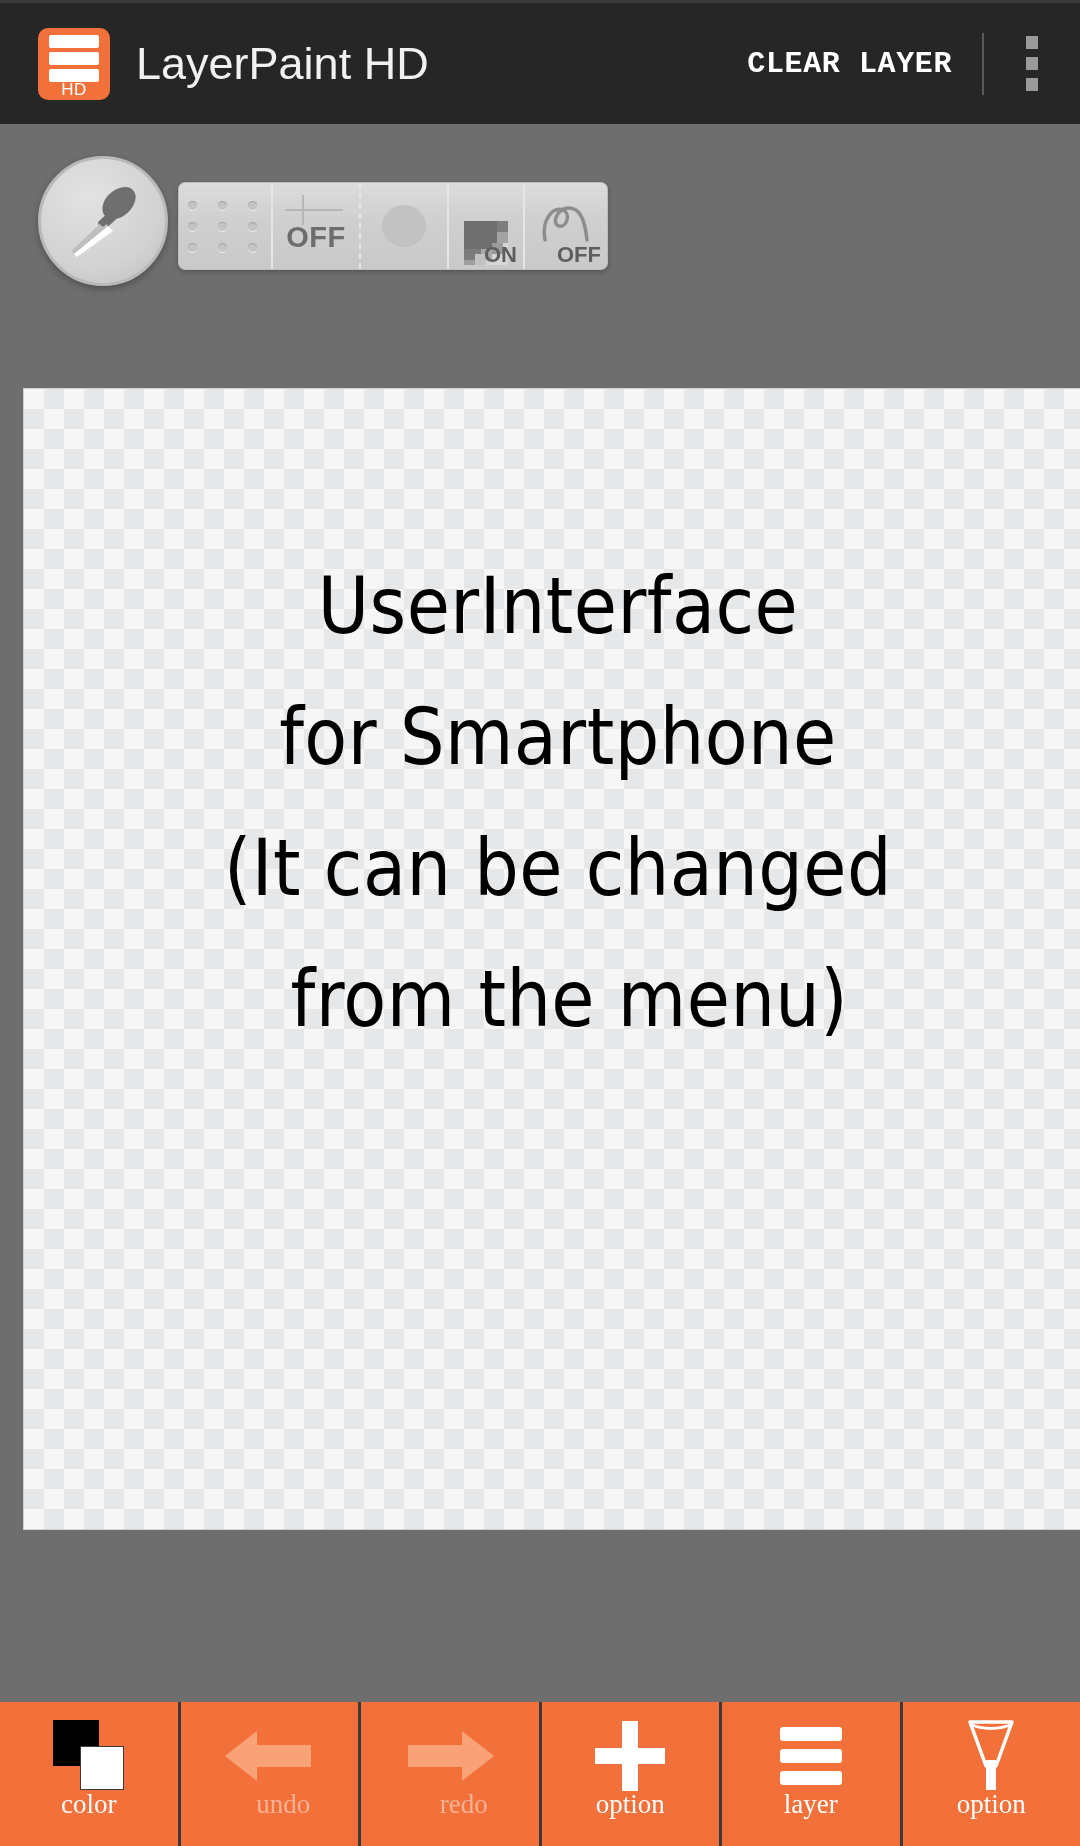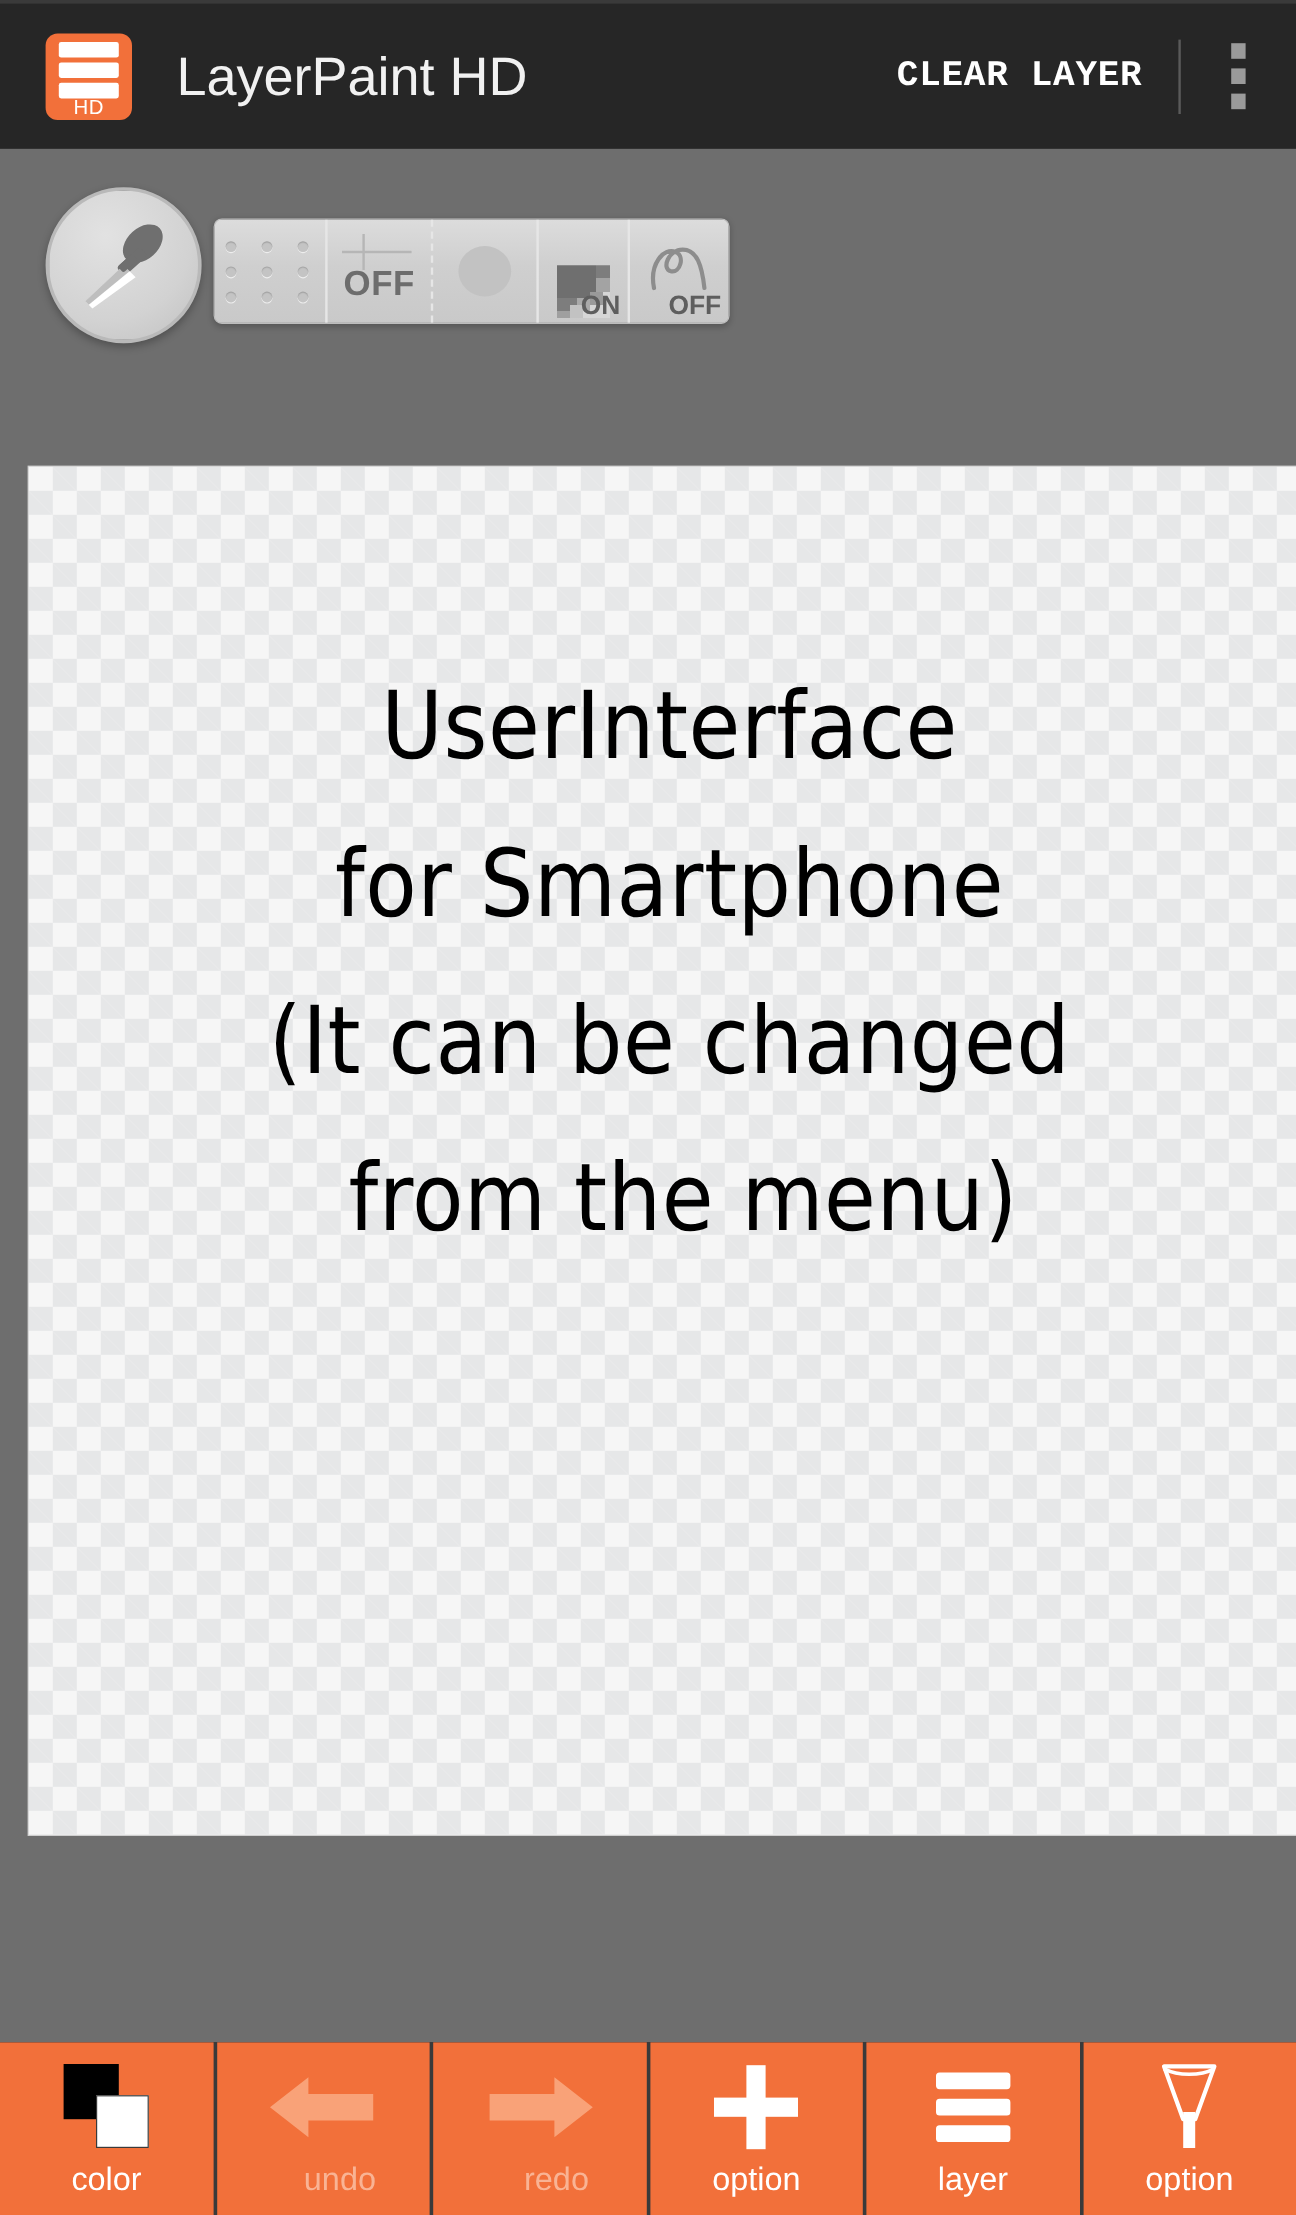--- a/index.html
+++ b/index.html
@@ -46,21 +46,21 @@
     bottom: 2px; left: 0; right: 0;
     text-align: center;
     color: #ffffff;
     font-size: 17px;
     letter-spacing: 0.5px;
     line-height: 1;
   }
   #app-title {
     color: #f1f1f1;
     font-size: 45px;
-    margin-left: 37px;
+    margin-left: 26px;
     white-space: nowrap;
     font-weight: 400;
   }
   #clear-layer-button {
     margin-left: auto;
     color: #ffffff;
     font-size: 30px;
     font-weight: bold;
     letter-spacing: 0.6px;
     white-space: nowrap;
@@ -223,25 +223,26 @@
     padding-top: 16px;
     box-sizing: border-box;
   }
   .tool-button + .tool-button { margin-left: 3px; }
   .tool-icon {
     height: 76px;
     display: flex; align-items: center; justify-content: center;
   }
   .tool-label {
     position: absolute;
-    bottom: 16px; left: 0; right: 0;
+    bottom: 28px; left: 0; right: 0;
     text-align: center;
     color: #ffffff;
     font-size: 27px;
     line-height: 1;
+    font-family: Liberation Serif, serif;
   }
   .tool-label.disabled { color: #f9b394; padding-left: 28px; }
 
   
   #color-swatch { position: relative; width: 72px; height: 72px; }
   #color-swatch .fg {
     position: absolute; left: 0; top: 0;
     width: 46px; height: 46px; background: #000000;
   }
   #color-swatch .bg {

